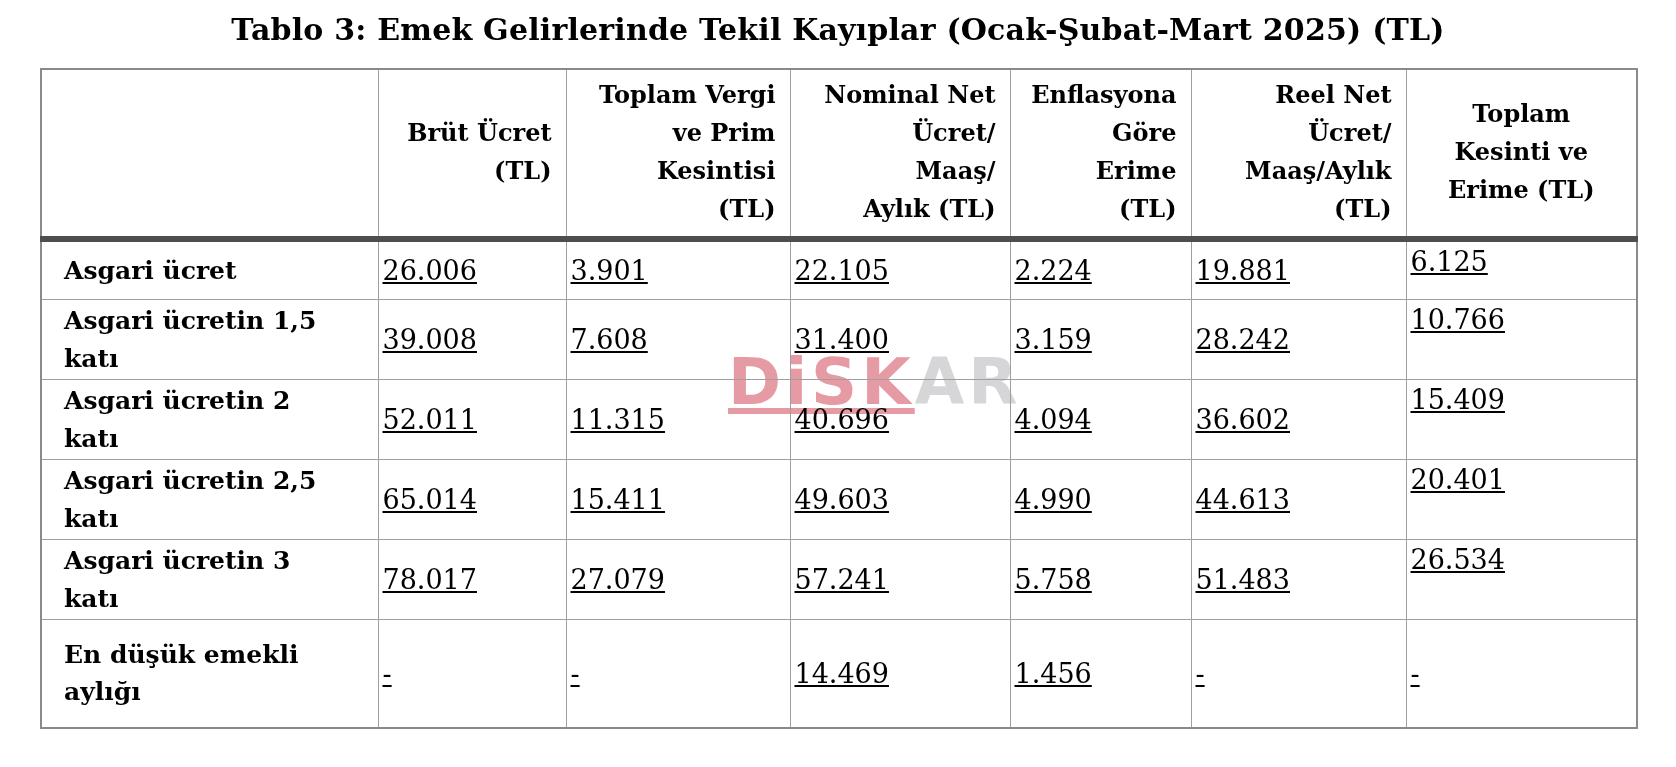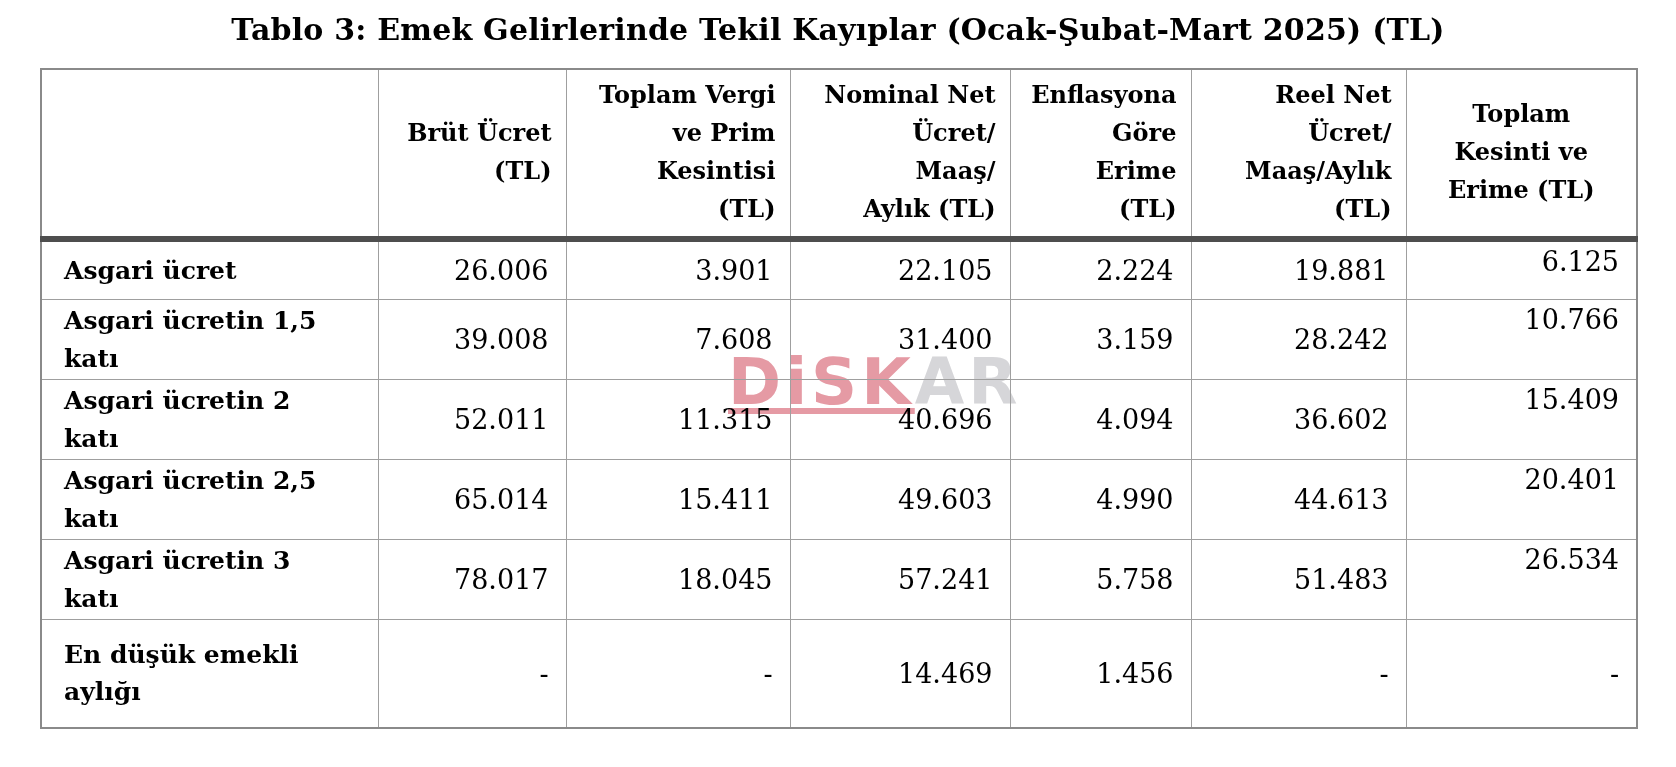--- a/index.html
+++ b/index.html
@@ -83,23 +83,24 @@
     font-weight: bold;
     font-size: 25px;
     text-align: left;
     vertical-align: middle;
     padding: 2px 28px 2px 22px;
     line-height: 1.5;
     white-space: pre-line;
   }
   td.num {
     font-size: 27px;
-    text-align: right;
+    text-align: left;
     vertical-align: middle;
     padding: 2px 17px 2px 4px;
+    text-decoration: underline;
   }
   td.num.vtop {
     vertical-align: top;
     padding-top: 4px;
   }
 </style>
 </head>
 <body>
 
 <div class="page">
@@ -179,21 +180,21 @@
           <td class="num">65.014</td>
           <td class="num">15.411</td>
           <td class="num">49.603</td>
           <td class="num">4.990</td>
           <td class="num">44.613</td>
           <td class="num vtop">20.401</td>
         </tr>
         <tr class="single">
           <td class="rowlabel">Asgari ücretin 3 katı</td>
           <td class="num">78.017</td>
-          <td class="num">18.045</td>
+          <td class="num">27.079</td>
           <td class="num">57.241</td>
           <td class="num">5.758</td>
           <td class="num">51.483</td>
           <td class="num vtop">26.534</td>
         </tr>
         <tr class="tall-b">
           <td class="rowlabel">En düşük emekli
 aylığı</td>
           <td class="num">-</td>
           <td class="num">-</td>

